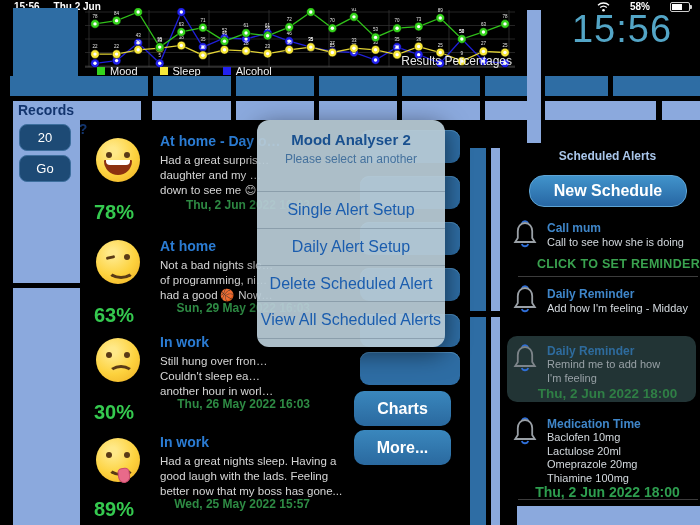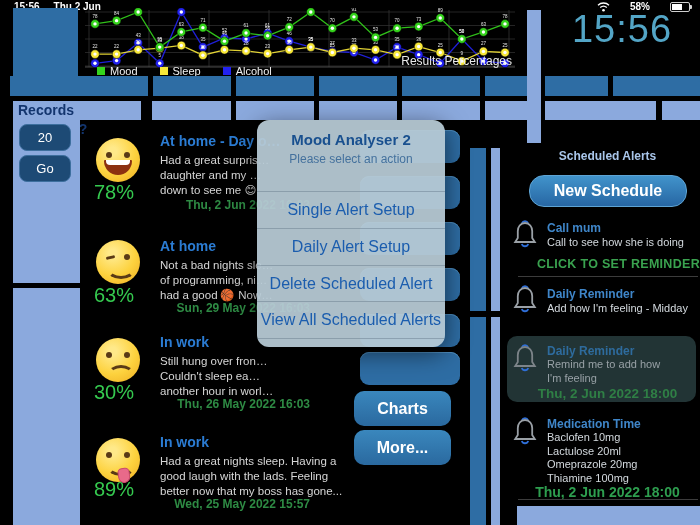--- a/index.html
+++ b/index.html
@@ -42,21 +42,21 @@
   .face .eye{position:absolute;width:6px;height:6px;border-radius:50%;background:#5a3a16;top:14px;}
   .face .eye.l{left:10px;} .face .eye.r{right:10px;}
   .face .mouth{position:absolute;}
   .face.grin .mouth{left:8px;top:22px;width:28px;height:15px;border-radius:2px 2px 28px 28px;background:#8c3110;overflow:hidden;}
   .face.grin .mouth:before{content:"";position:absolute;left:2px;top:0;width:24px;height:5px;background:#fff;border-radius:0 0 4px 4px;}
   .face.wink .eye.l{width:9px;height:3px;border-radius:3px;top:16px;transform:rotate(-12deg);}
   .face.wink .mouth{left:11px;top:20px;width:22px;height:13px;border:3px solid transparent;border-bottom:3px solid #5a3a16;border-radius:50%;}
   .face.frown .mouth{left:12px;top:27px;width:20px;height:12px;border:3px solid transparent;border-top:3px solid #5a3a16;border-radius:50%;}
   .face.tongue .mouth{left:11px;top:19px;width:22px;height:13px;border:3px solid transparent;border-bottom:3px solid #5a3a16;border-radius:50%;}
   .face.tongue .tongue{position:absolute;left:22px;top:30px;width:10px;height:13px;background:#e86a8a;border:1px solid #c94a6b;border-radius:5px 5px 7px 7px;transform:rotate(-8deg);}
-  .pct{left:84px;width:60px;text-align:center;color:#35c94f;font-size:20px;font-weight:normal;}
+  .pct{left:84px;width:60px;text-align:center;color:#35c94f;font-size:20px;font-weight:bold;margin-top:20px;}
   .e-title{left:160px;color:#2b7cd3;font-size:14px;font-weight:bold;white-space:nowrap;}
   .e-body{left:160px;width:210px;color:#d6d6d6;font-size:11.5px;line-height:15px;}
   .e-body div{white-space:nowrap;}
   .e-date{left:160px;width:150px;text-align:right;color:#2e8b44;font-size:12px;font-weight:bold;white-space:nowrap;}
 
   
   .stub{left:360px;width:100px;height:33px;border-radius:9px;background:#2e6da4;box-shadow:inset 0 1px 0 #4d8cbd;}
   .act-btn{left:354px;width:97px;height:35px;border-radius:10px;color:#fff;font-size:16px;font-weight:bold;
            text-align:center;background:linear-gradient(#3a87bd,#2a699f);border:none;line-height:35px;}
 
@@ -492,21 +492,21 @@
     <div>Omeprazole 20mg</div>
     <div>Thiamine 100mg</div>
   </div>
   <div class="abs al-date" style="top:484px;font-size:14px;">Thu, 2 Jun 2022 18:00</div>
   <div class="abs divider" style="top:499px;"></div>
   <div class="abs blk-light" style="left:517px;top:506px;width:183px;height:19px;"></div>
 
   <div class="abs modal">
     <div class="modal-head">
       <div class="modal-title">Mood Analyser 2</div>
-      <div class="modal-sub">Please select an action</div>
+      <div class="modal-sub">Please select an another</div>
     </div>
     <div class="modal-row">Single Alert Setup</div>
     <div class="modal-row">Daily Alert Setup</div>
     <div class="modal-row">Delete Scheduled Alert</div>
     <div class="modal-row">View All Scheduled Alerts</div>
     <div class="modal-row cancel">Cancel</div>
   </div>
 
 </div>
 

